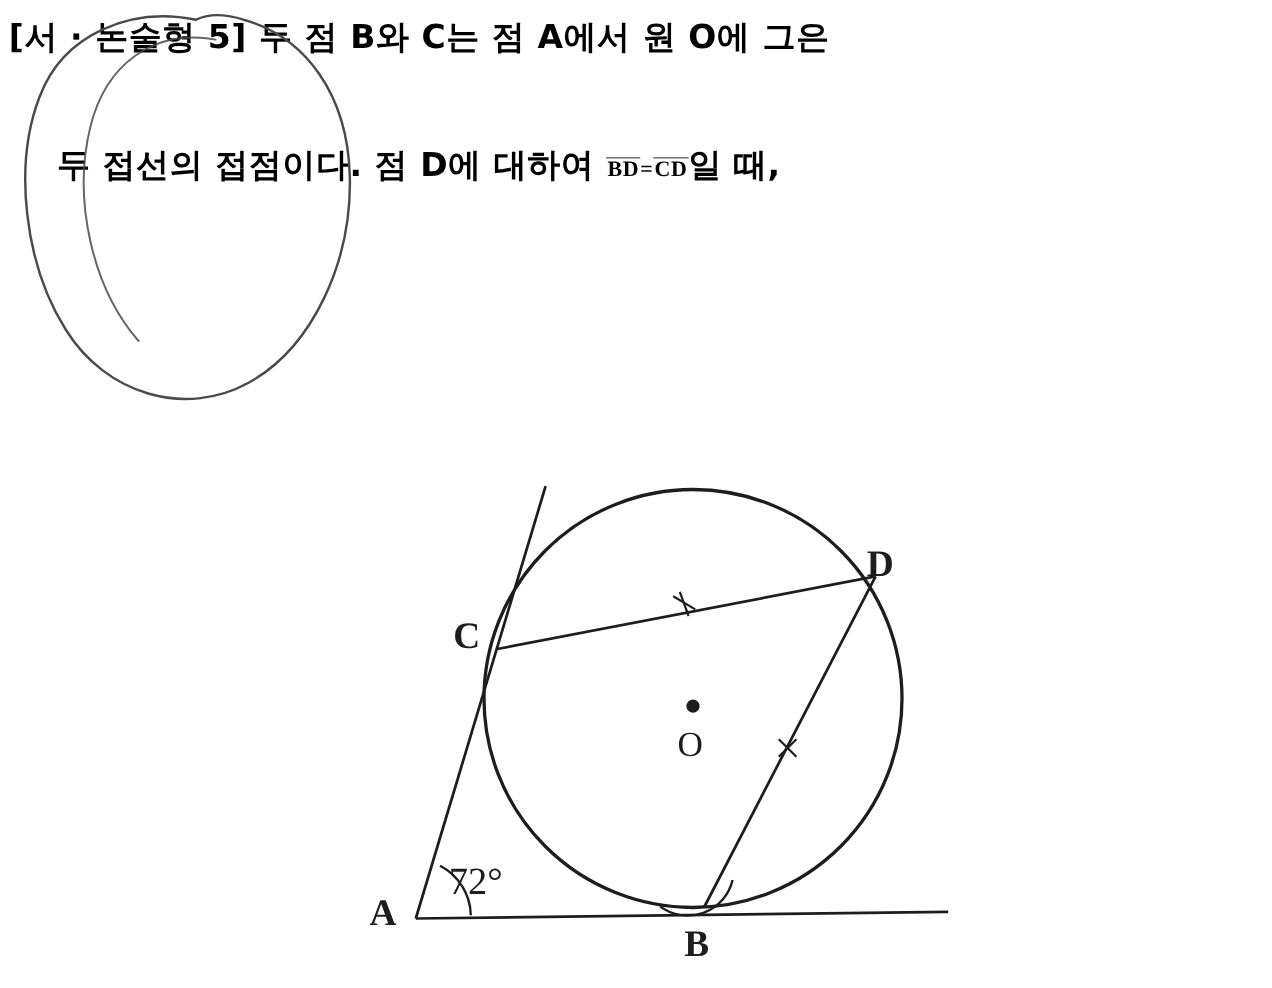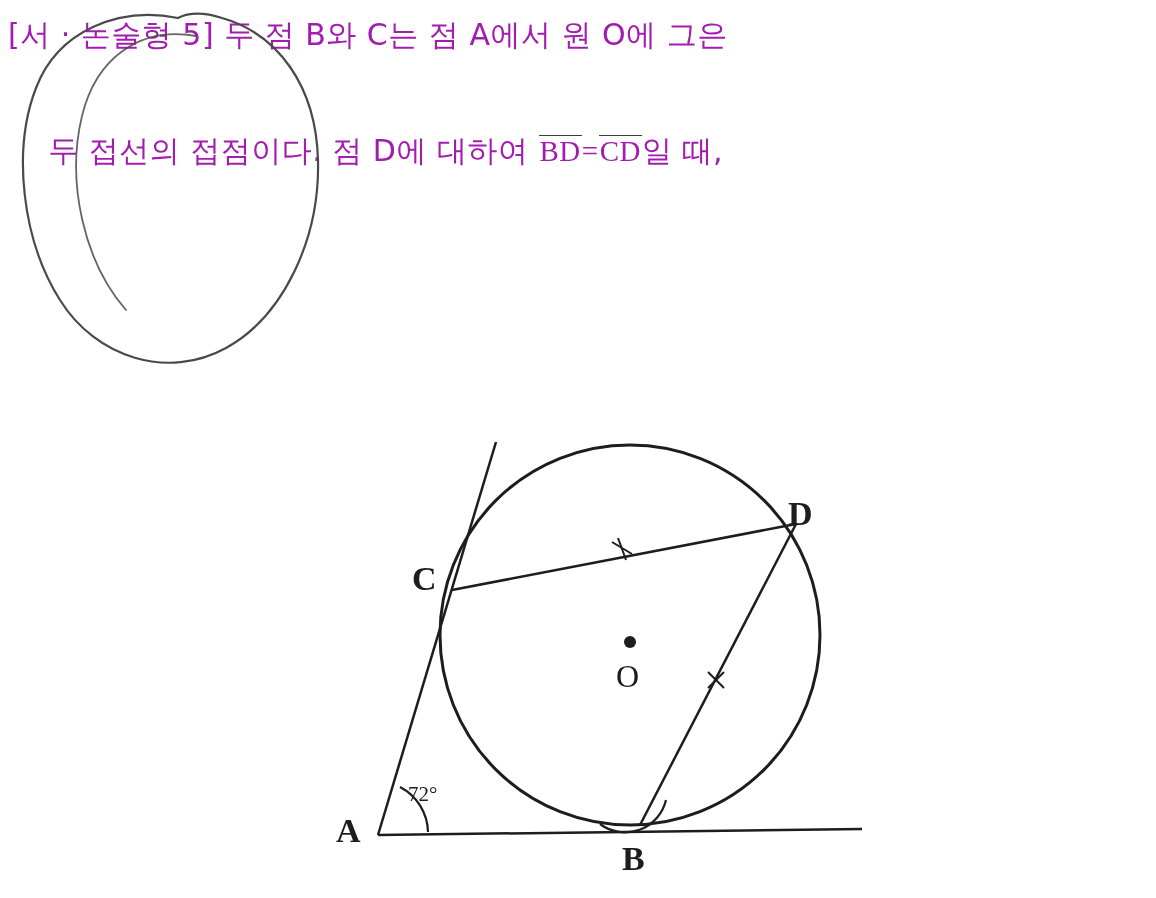--- a/index.html
+++ b/index.html
@@ -20,27 +20,28 @@
   #problem-text {
     position: absolute;
     left: 8px;
     top: 6px;
     width: 1130px;
   }
   .text-line {
     font-size: 30px;
     line-height: 58px;
     letter-spacing: 0.5px;
-    color: #a21caf;
+    color: #000000;
     white-space: pre;
     font-family: "DejaVu Sans", sans-serif;
+    font-weight: bold;
   }
   .text-line .math {
     font-family: "Liberation Serif", serif;
-    font-size: 29px;
+    font-size: 20px;
   }
   .overline {
     border-top: 1.5px solid #3a3a3a;
     padding: 0 1px;
     display: inline-block;
     line-height: 1.05;
     font-family: "Liberation Serif", serif;
   }
 
   
@@ -65,21 +66,21 @@
     position: absolute;
     font-family: "Liberation Serif", serif;
     font-weight: bold;
     color: #1d1d1d;
   }
   #label-A { left: 36px;  top: 392px; font-size: 34px; }
   #label-B { left: 322px; top: 420px; font-size: 34px; }
   #label-C { left: 112px; top: 140px; font-size: 34px; }
   #label-D { left: 488px; top: 75px;  font-size: 34px; }
   #label-O { left: 316px; top: 238px; font-size: 32px; font-weight: normal; }
-  #label-angle { left: 108px; top: 362px; font-size: 21px; font-weight: normal; font-family: "Liberation Serif", serif; }
+  #label-angle { left: 108px; top: 362px; font-size: 35px; font-weight: normal; font-family: "Liberation Serif", serif; }
 </style>
 </head>
 <body>
 
 <div id="problem-text">
 
   <div class="text-line">[서 · 논술형 5] 두 점 B와 C는 점 A에서 원 O에 그은</div>
 
   <div class="text-line">
     <span>두 접선의 접점이다. 점 D에 대하여 </span><span class="math overline">BD</span><span class="math">=</span><span class="math overline">CD</span><span>일 때,</span>

